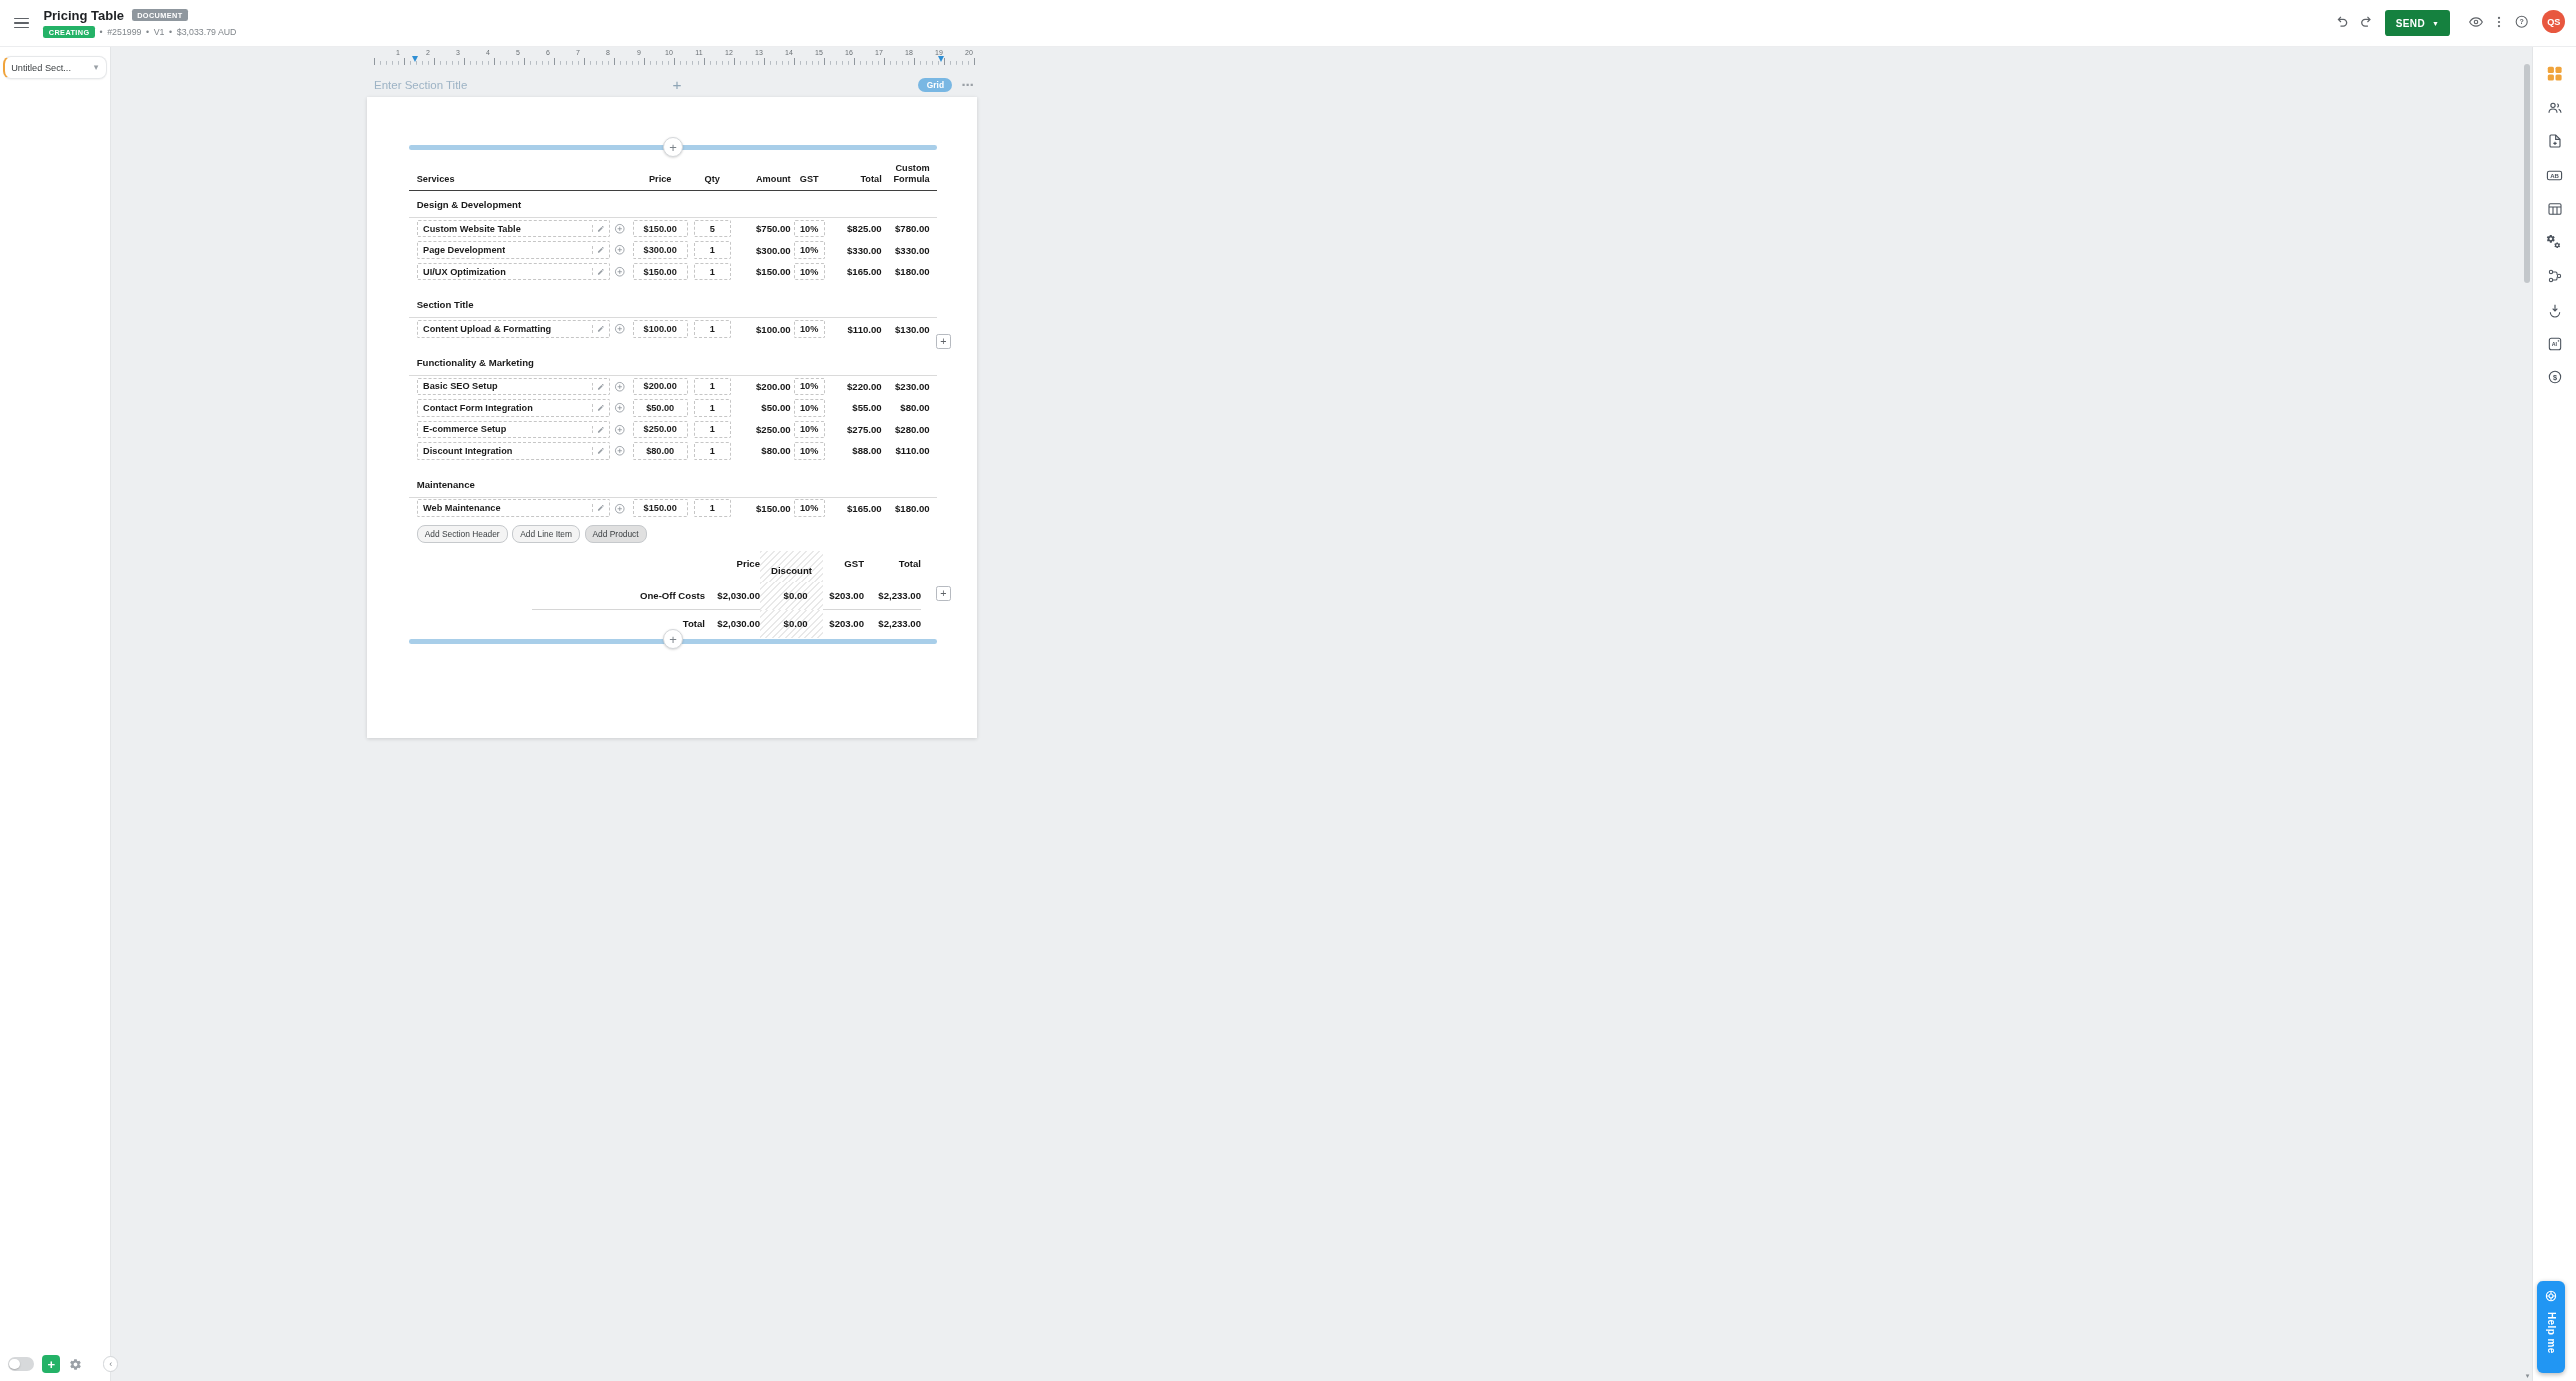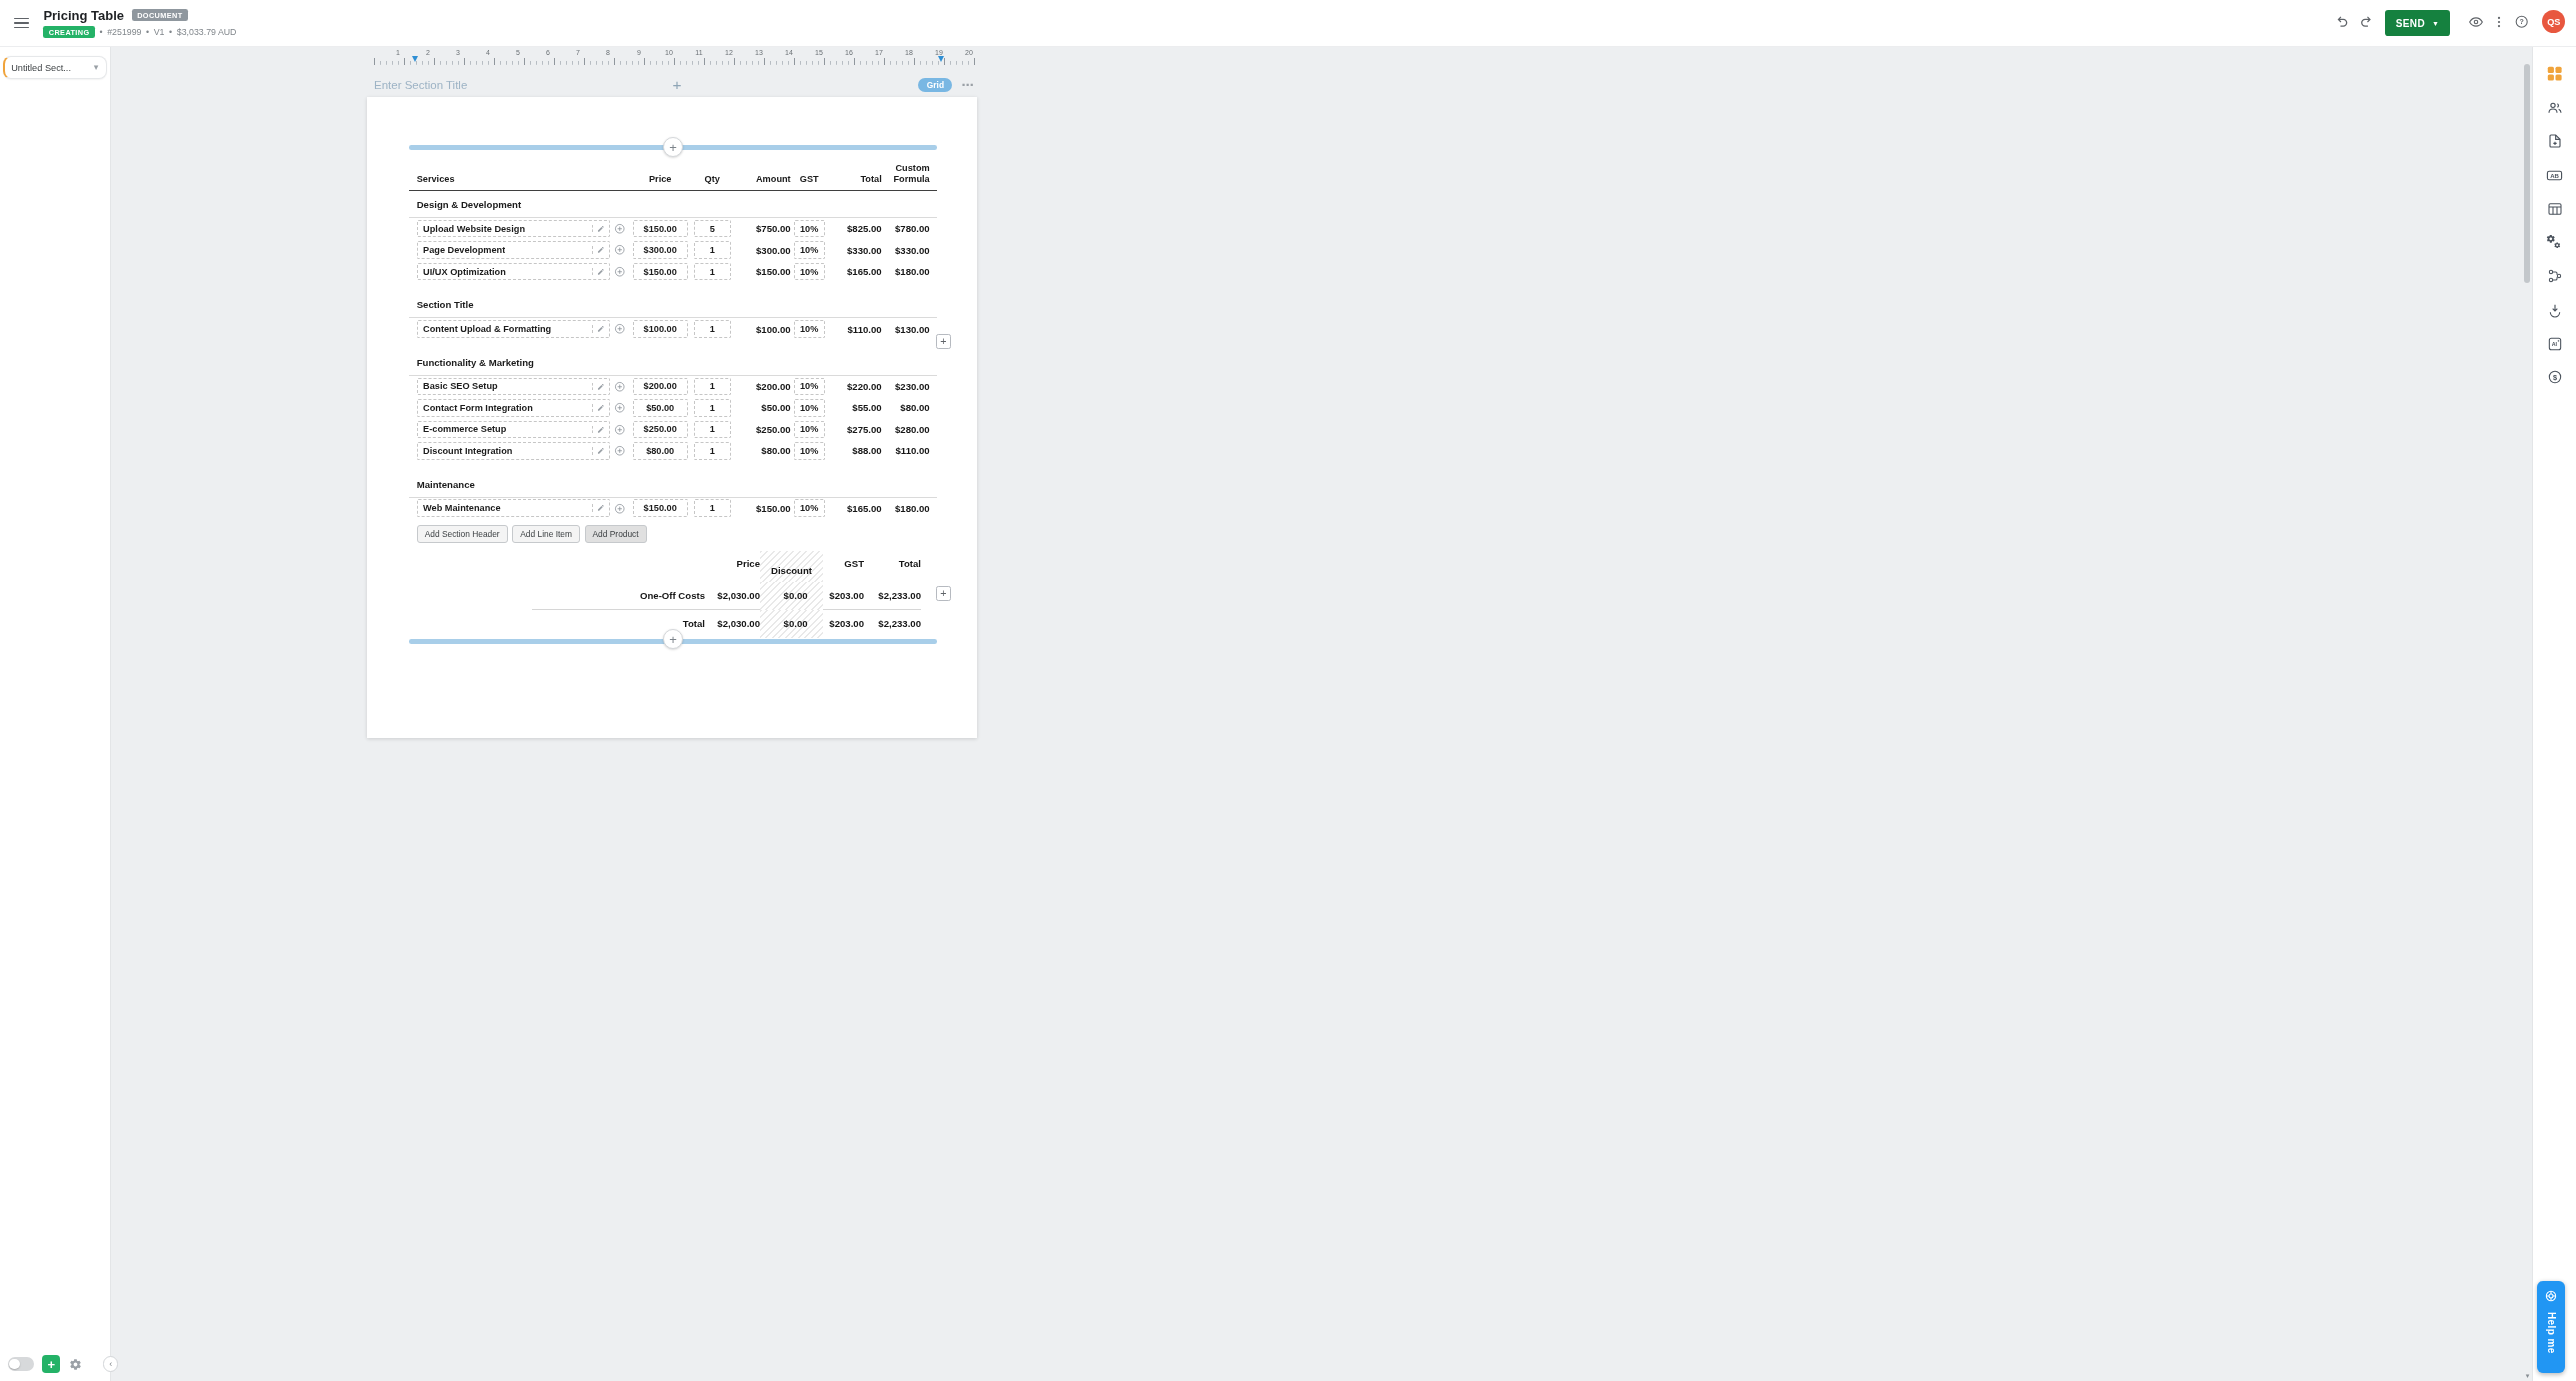--- a/index.html
+++ b/index.html
@@ -122,21 +122,21 @@
   .namebox .pencil{border-left:0.8px dashed #c6c6c6;padding-left:3.8px;margin-left:3.8px;
     display:flex;align-items:center;cursor:pointer}
   .val{justify-content:center;margin:0 auto}
   .val.w-price{width:55px}.val.w-qty{width:37px}.val.w-gst{width:31px}
   .cell.r{text-align:right;font-size:9.6px;font-weight:bold;color:#161616}
   .cell.ic{display:flex;justify-content:center}
   .circplus{display:flex;align-items:center;cursor:pointer}
 
   .rowbtns{display:flex;gap:4.6px;margin:6.1px 0 0 7.7px}
   .rowbtn{font-size:8.4px;color:#3c4043;background:#f4f4f4;border:0.8px solid #c6c9cc;
-    border-radius:3px;padding:3.1px 7px;cursor:pointer}
+    border-radius:8px;padding:3.1px 7px;cursor:pointer}
   .rowbtn.product{background:#e0e0e0}
 
   
   .summary{margin:7.7px 0 0 123px;width:389px}
   .sgrid{display:grid;grid-template-columns:173px 55px 63px 41px 57px;align-items:center}
   .sc{font-size:9.6px;font-weight:bold;color:#161616}
   .c-r{text-align:right}
   .hatch{background:repeating-linear-gradient(135deg,#e9e9e9 0 1.5px,#ffffff 1.5px 4.6px)}
   .shead .sc{padding-bottom:6.1px}
   .shead .hatch{height:31px;display:flex;align-items:flex-end;justify-content:center}
@@ -339,21 +339,21 @@
           <div class="hc h-r">Amount</div>
           <div class="hc h-c">GST</div>
           <div class="hc h-r">Total</div>
           <div class="hc h-r">Custom Formula</div>
         </div>
         <div id="ptable-body">
             <div class="psection">Design &amp; Development</div>
             <div class="pgrid prow">
               <div class="cell">
                 <div class="dashbox namebox">
-                  <span class="nm">Upload Website Design</span>
+                  <span class="nm">Custom Website Table</span>
                   <span class="pencil">
                     <svg width="7.7" height="7.7" viewBox="0 0 24 24">
                       <path d="M3 17.2V21h3.8L17.8 10 14 6.2 3 17.2zM20.7 7.1c.4-.4.4-1 0-1.4l-2.4-2.4c-.4-.4-1-.4-1.4 0l-1.8 1.8 3.8 3.8 1.8-1.8z" fill="#9aa0a6"></path>
                     </svg>
                   </span>
                 </div>
               </div>
               <div class="cell ic">
                 <span class="circplus">
                   <svg width="11.5" height="11.5" viewBox="0 0 24 24" fill="none" stroke="#8d939a" stroke-width="1.7">

